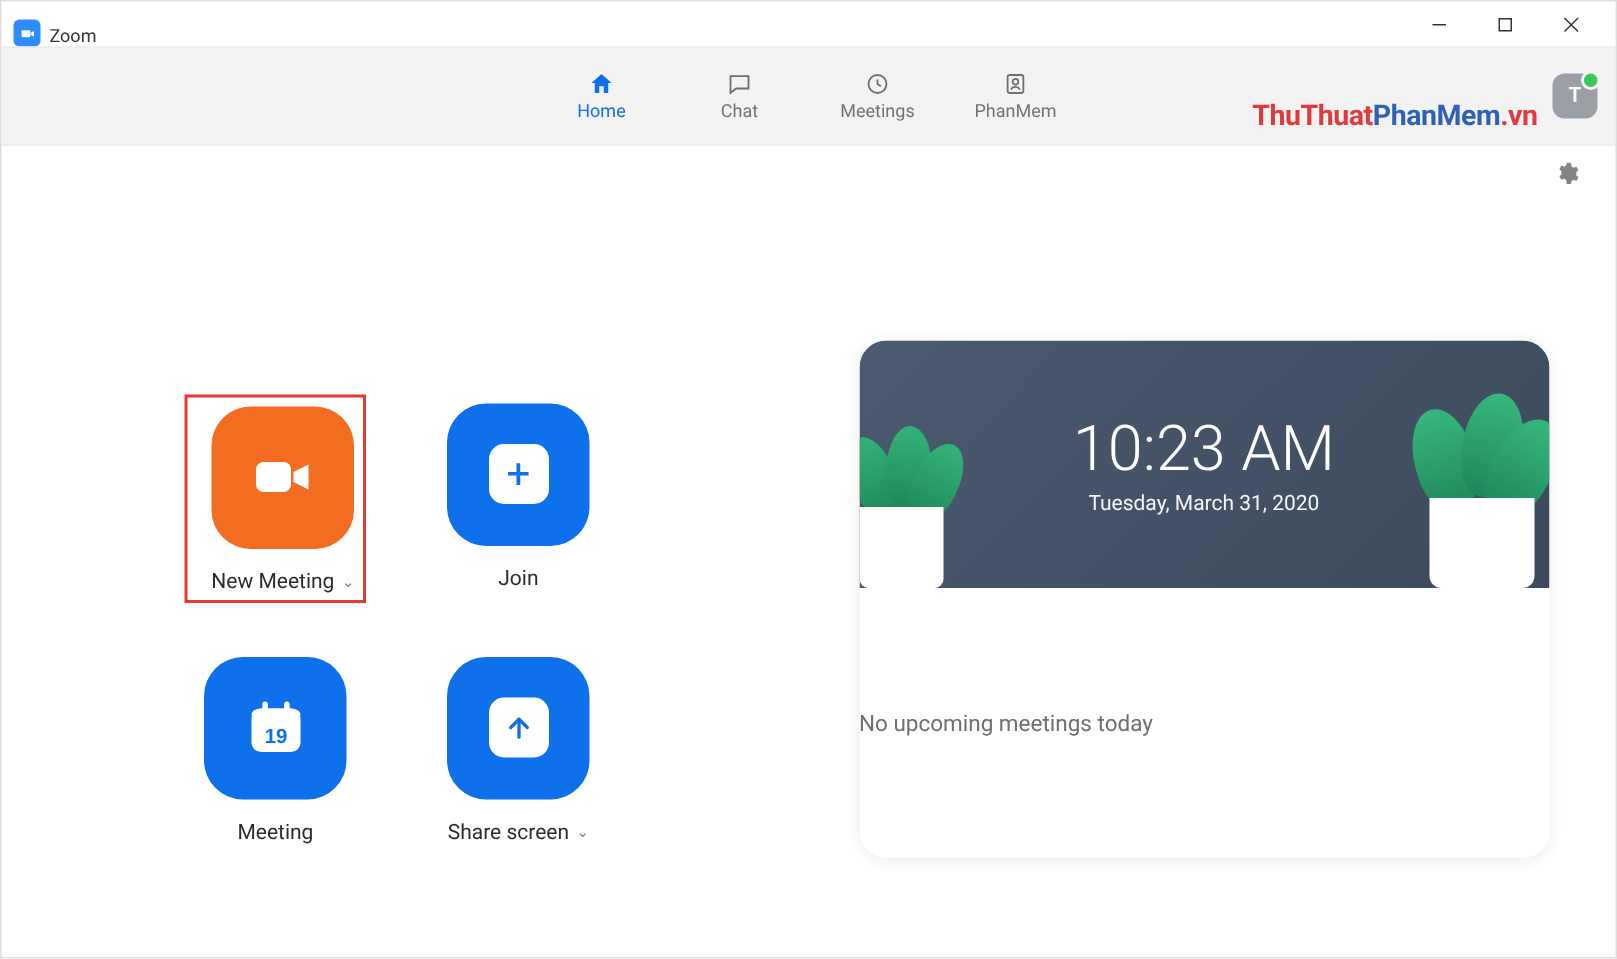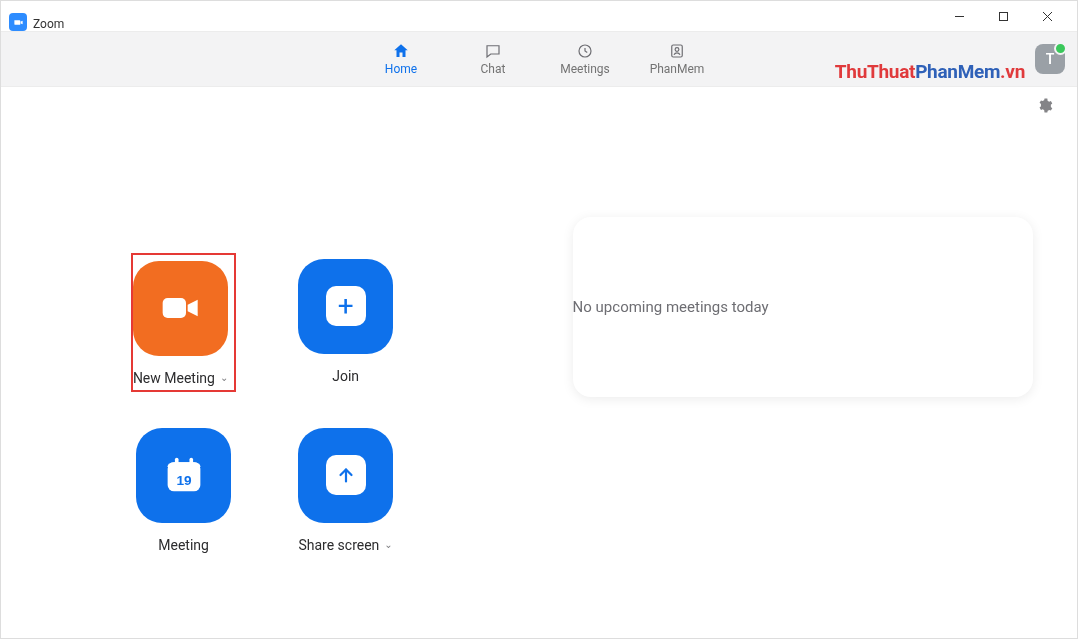--- a/index.html
+++ b/index.html
@@ -32,21 +32,21 @@
   .titlebar .spacer { flex: 1; }
   .win-controls { display: flex; }
   .win-btn {
     width: 44px; height: 30px;
     display: flex; align-items: center; justify-content: center;
     color: #333;
   }
   .win-btn svg { width: 11px; height: 11px; stroke: #333; stroke-width: 1; fill: none; }
   
   .toolbar {
-    height: 56px;
+    height: 66px;
     background: #f3f3f4;
     border-top: 1px solid #ececec;
     border-bottom: 1px solid #ececec;
     display: flex;
     align-items: center;
     position: relative;
   }
   .tabs {
     display: flex;
     gap: 36px;
@@ -131,21 +131,21 @@
     row-gap: 40px;
     margin-top: 40px;
   }
   .action-cell {
     display: flex;
     flex-direction: column;
     align-items: center;
     gap: 14px;
   }
   .highlight-box {
-    padding: 6px 6px 4px 0;
+    padding: 6px 6px 4px 16px;
     margin: -6px -6px -4px -6px;
     border: 2px solid #e53935;
   }
   .action-btn {
     width: 95px;
     height: 95px;
     border-radius: 26px;
     display: flex;
     align-items: center;
     justify-content: center;
@@ -391,18 +391,34 @@
           <span>Share screen</span>
           <span class="chev">⌄</span>
         </div>
       </div>
 
     </div>
   </div>
 
   <div class="right-panel">
     <div class="card">
+      <div class="card-top">
+        <div class="leaves2">
+            <span></span>
+            <span></span>
+            <span></span>
+          </div>
+        <div class="pot2"></div>
+        <div class="clock-time">10:23 AM</div>
+        <div class="clock-date">Tuesday, March 31, 2020</div>
+        <div class="leaves1">
+            <span></span>
+            <span></span>
+            <span></span>
+          </div>
+        <div class="pot1"></div>
+      </div>
       <div class="card-bottom">
         <span>No upcoming meetings today</span>
       </div>
     </div>
   </div>
 </div>
 
 </body></html>

